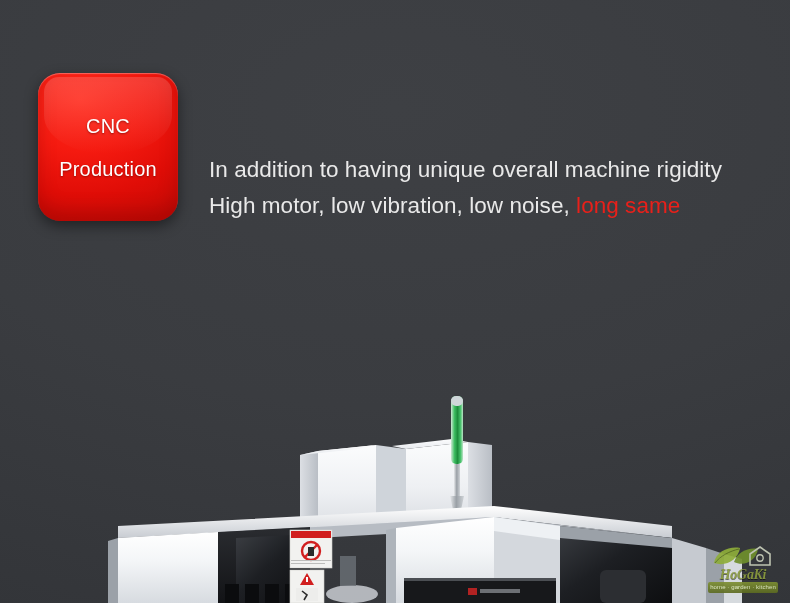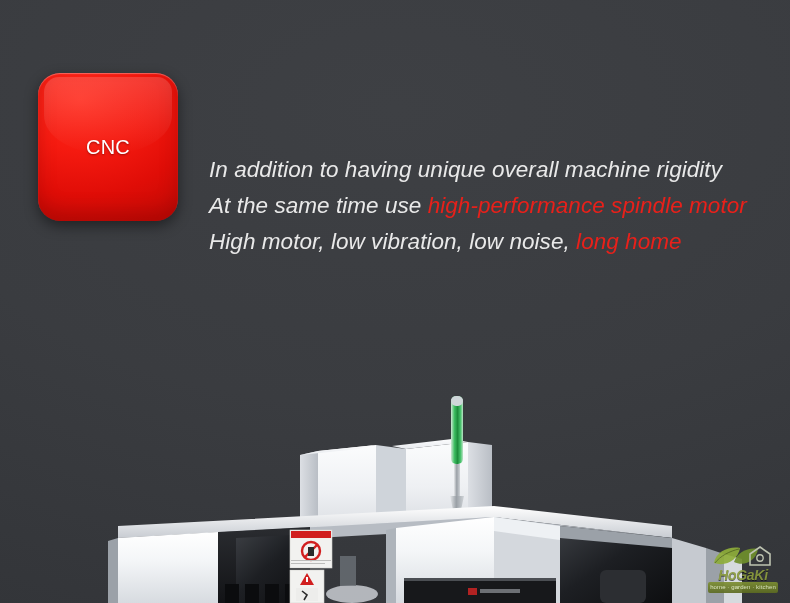--- a/index.html
+++ b/index.html
@@ -73,21 +73,20 @@
     left: 209px;
     top: 152px;
     width: 575px;
   }
   .hl-line {
     font-size: 22.5px;
     line-height: 36px;
     color: #e9e9e9;
     white-space: nowrap;
     letter-spacing: 0.05px;
-    font-style: italic;
   }
   .hl-em { color: #e8201a; }
 
   
   #machine {
     position: absolute;
     left: 0;
     bottom: 0;
     width: 790px;
     height: 215px;
@@ -100,21 +99,21 @@
     bottom: 8px;
     width: 78px;
     height: 52px;
     opacity: 0.92;
   }
   #brand-wordmark {
     position: absolute;
     left: 0; right: 0;
     bottom: 13px;
     text-align: center;
-    font-family: Liberation Sans, sans-serif;
+    font-family: Liberation Serif, serif;
     font-style: italic;
     font-weight: bold;
     font-size: 14px;
     line-height: 1;
     color: #8a9a3e;
     text-shadow: 0 1px 0 rgba(0,0,0,0.6);
     letter-spacing: -0.3px;
   }
   #brand-tagline {
     position: absolute;
@@ -132,31 +131,29 @@
     overflow: hidden;
   }
 </style>
 </head>
 <body>
 
 <div id="slide">
 
   <div id="cnc-badge">
     <div class="badge-line">CNC</div>
+    <div class="badge-line">Production</div>
   </div>
 
   <div id="headline">
     <div class="hl-line">
       <span>In addition to having unique overall machine rigidity</span>
     </div>
     <div class="hl-line">
-      <span>At the same time use </span><span class="hl-em">high-performance spindle motor</span>
-    </div>
-    <div class="hl-line">
-      <span>High motor, low vibration, low noise, </span><span class="hl-em">long home</span>
+      <span>High motor, low vibration, low noise, </span><span class="hl-em">long same</span>
     </div>
   </div>
 
   <svg id="machine" viewBox="0 0 790 215" preserveAspectRatio="none">
     <defs>
       <linearGradient id="gWhiteTop" x1="0" y1="0" x2="0" y2="1">
         <stop offset="0%" stop-color="#fdfdfe"></stop>
         <stop offset="100%" stop-color="#e7eaee"></stop>
       </linearGradient>
       <linearGradient id="gWhiteSide" x1="0" y1="0" x2="1" y2="0">

